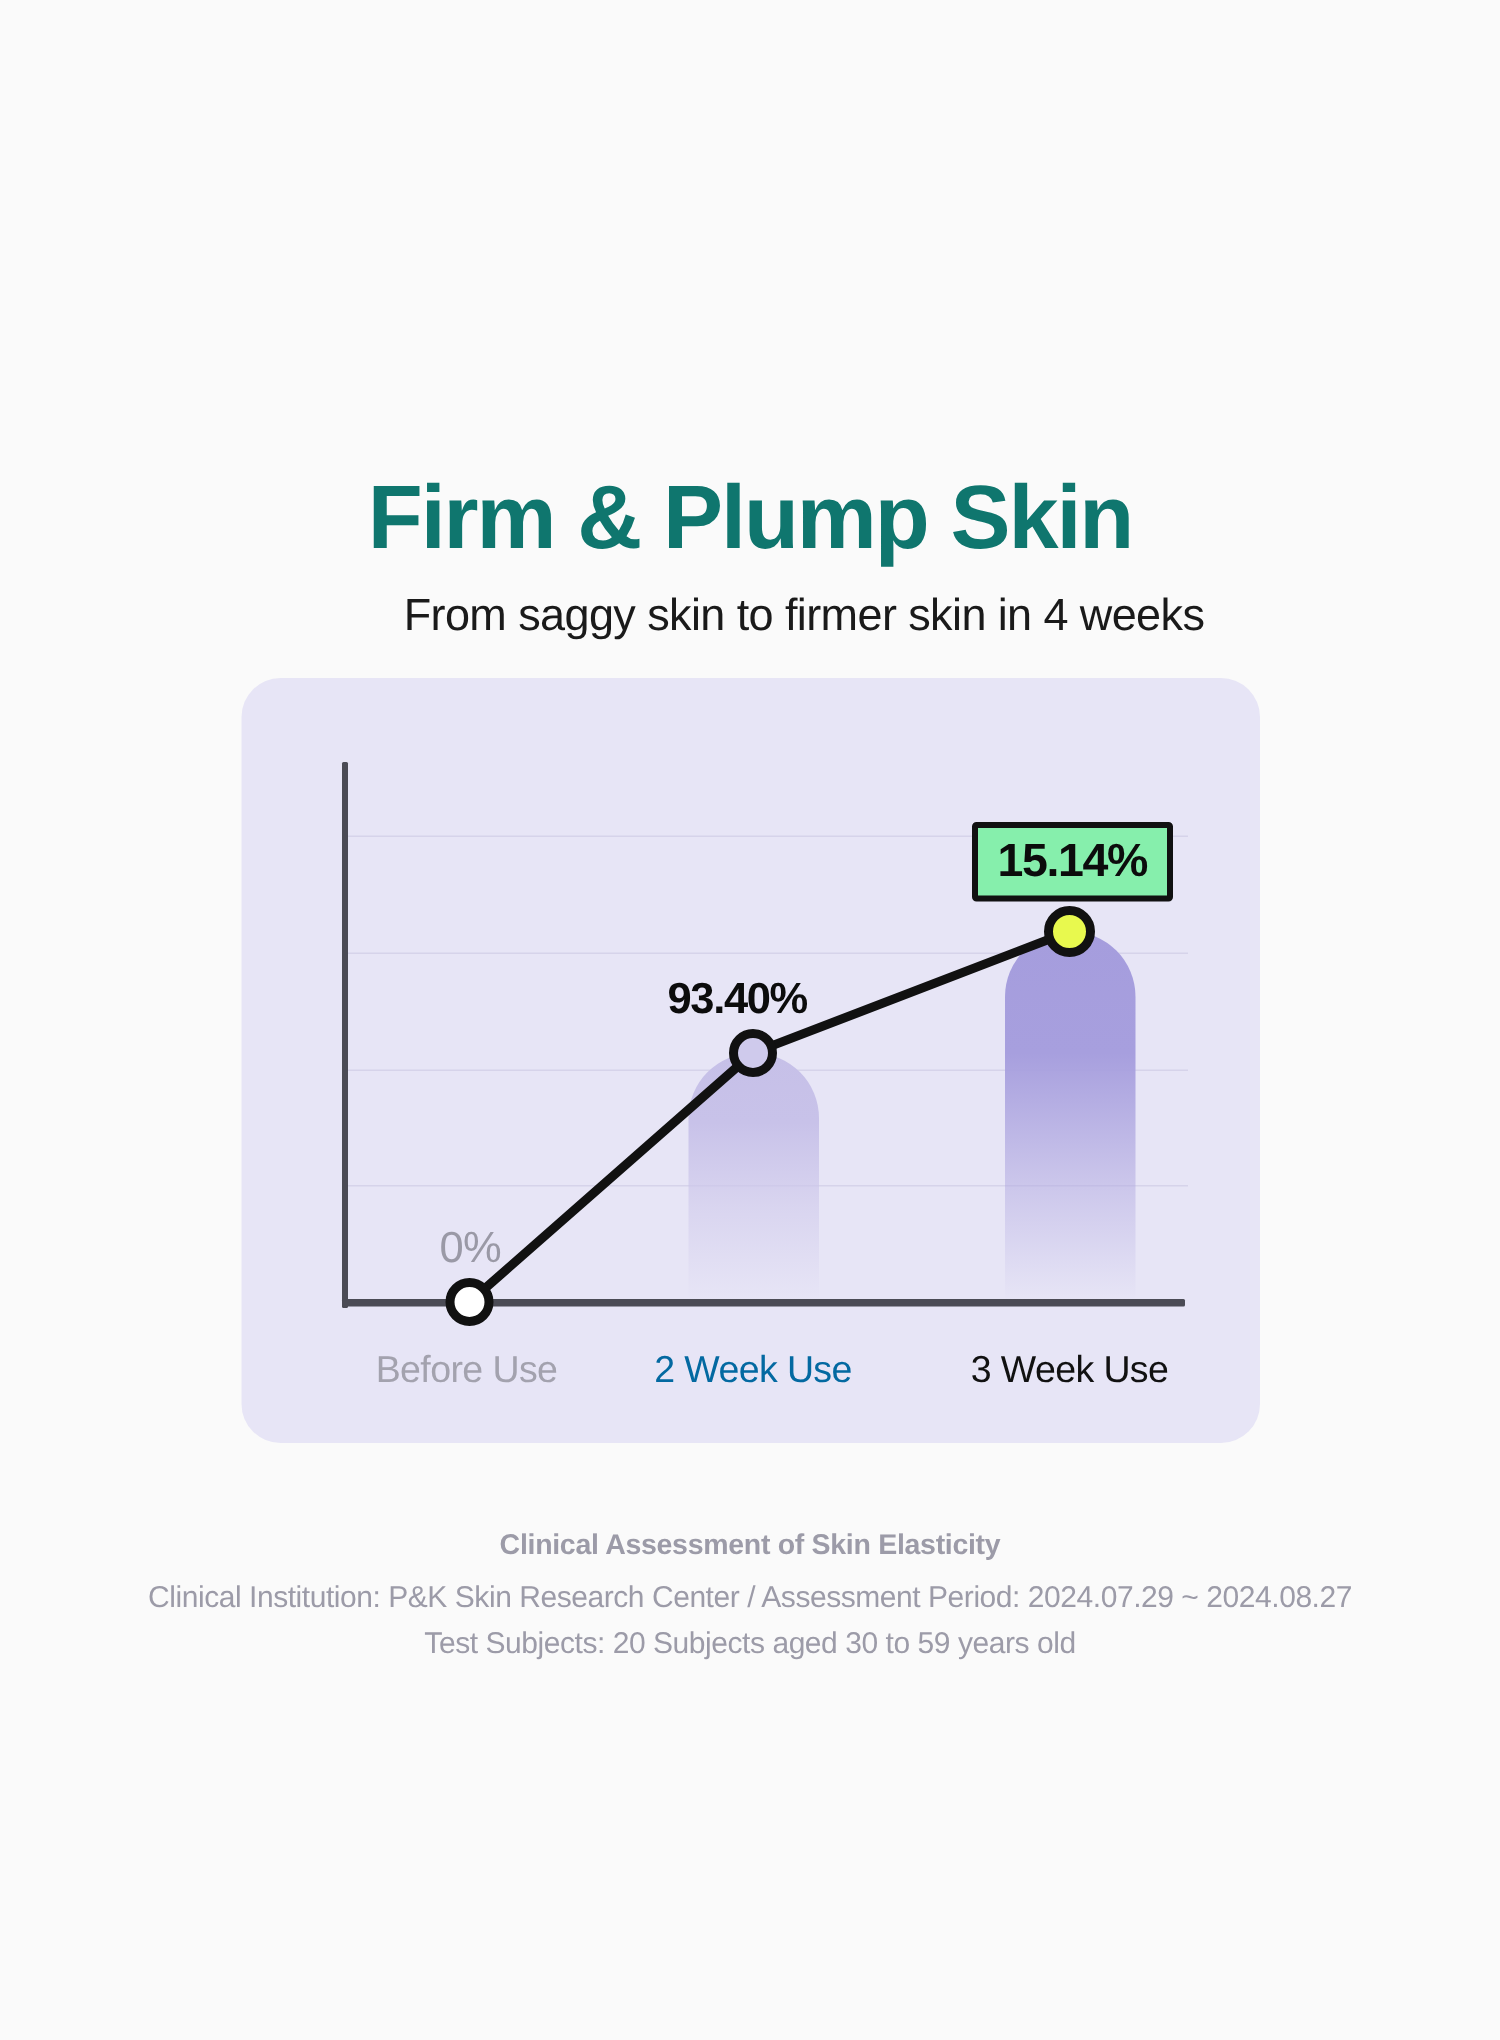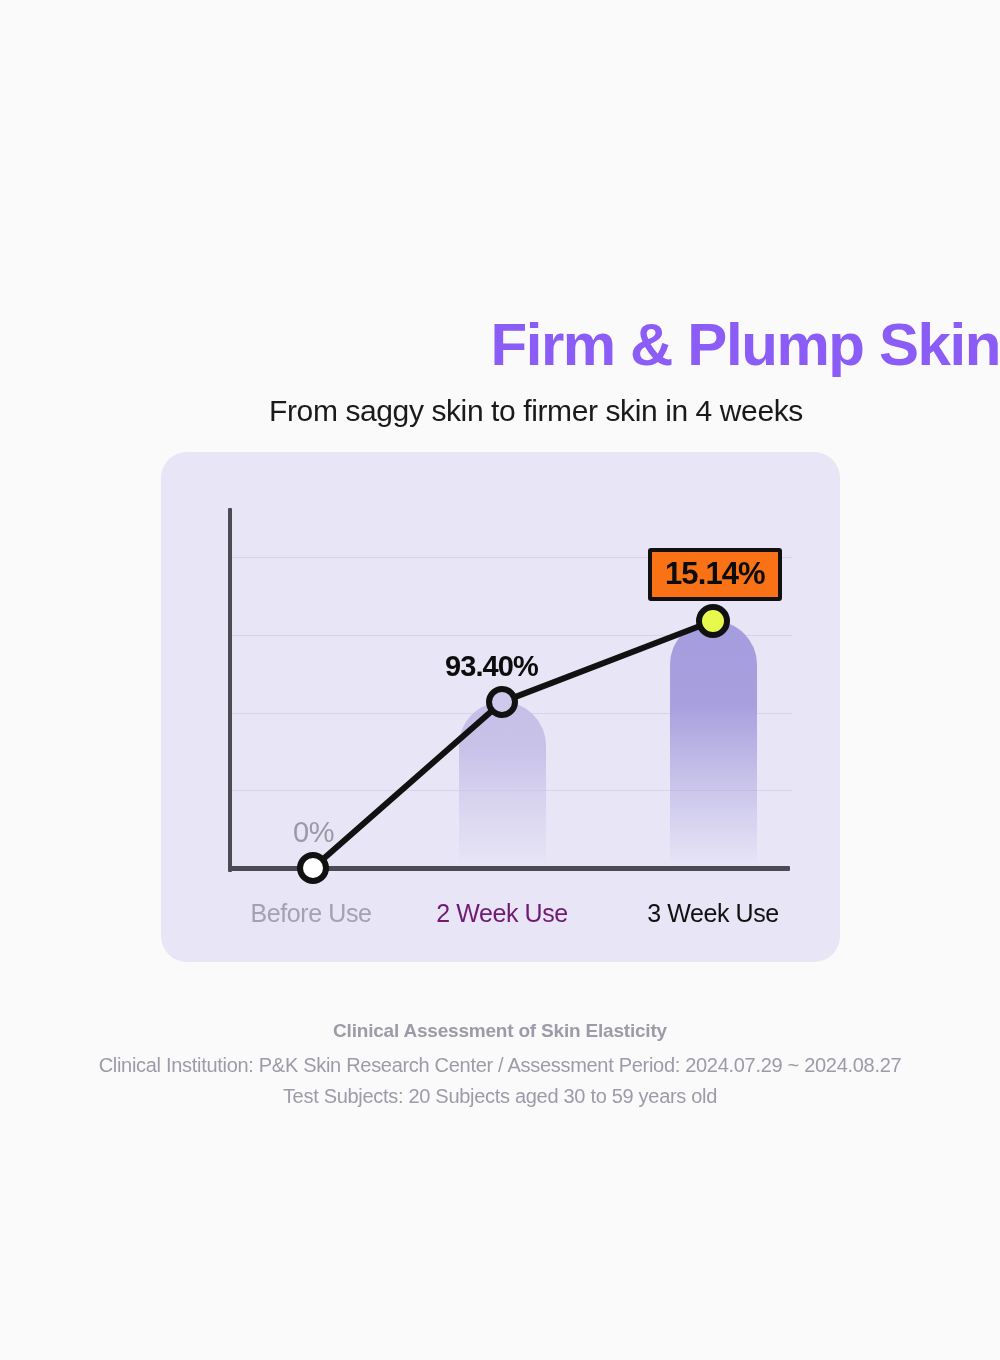--- a/index.html
+++ b/index.html
@@ -22,25 +22,25 @@
     flex-direction: column;
     align-items: center;
   }
 
   
   .title {
     position: absolute;
     top: 272px;
     left: 0;
     width: 100%;
-    text-align: right;
+    text-align: center;
     font-size: 60px;
     font-weight: 700;
     letter-spacing: -1.4px;
-    color: #8b5cf6;
+    color: #0f766e;
     line-height: 1.1;
   }
   .subtitle {
     position: absolute;
     top: 363px;
     left: 0;
     width: 100%;
     text-align: center;
     font-size: 30px;
     font-weight: 400;
@@ -149,41 +149,41 @@
     font-size: 29px;
     color: #0c0c0c;
     letter-spacing: -0.9px;
   }
 
   .badge {
     position: absolute;
     left: 487px;
     top: 96px;
     padding: 6px 13px 8px 13px;
-    background: #f97316;
+    background: #86efac;
     border: 4px solid #111111;
     border-radius: 3px;
     font-size: 31px;
     font-weight: 700;
     color: #0c0c0c;
     letter-spacing: -0.9px;
     line-height: 1;
   }
 
   
   .x-label {
     position: absolute;
     top: 447px;
     width: 200px;
     text-align: center;
     font-size: 25px;
     letter-spacing: -0.4px;
   }
   .x-label-0 { left: 50px;  color: #a3a2ae; }
-  .x-label-1 { left: 241px; color: #701a75; }
+  .x-label-1 { left: 241px; color: #0369a1; }
   .x-label-2 { left: 452px; color: #111111; }
 
   
   .footer {
     position: absolute;
     top: 1020px;
     left: 0;
     width: 100%;
     text-align: center;
     color: #9c9ba8;

